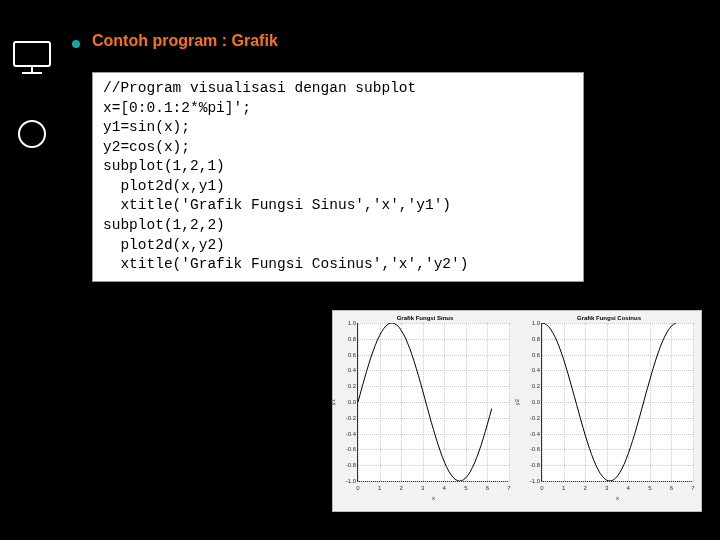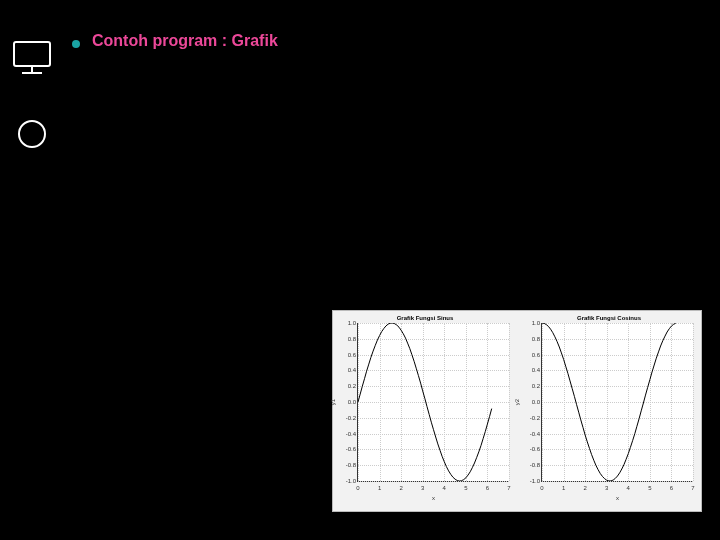--- a/index.html
+++ b/index.html
@@ -27,21 +27,21 @@
     top: 40px;
     width: 8px;
     height: 8px;
     background: #1aa3a3;
     border-radius: 50%;
   }
   .title {
     position: absolute;
     left: 92px;
     top: 32px;
-    color: #ec4899;
+    color: #f97316;
     font-size: 16px;
     font-weight: bold;
   }
   .code-box {
     position: absolute;
     left: 92px;
     top: 72px;
     width: 470px;
     background: #fff;
     border: 1px solid #999;
@@ -158,20 +158,30 @@
   <span class="circle-icon">
     <svg width="32" height="32" viewBox="0 0 32 32">
       <circle cx="16" cy="16" r="13" fill="none" stroke="#fff" stroke-width="2"></circle>
     </svg>
   </span>
 
   <span class="bullet"></span>
 
   <div class="title">Contoh program : Grafik</div>
 
+  <div class="code-box">//Program visualisasi dengan subplot
+x=[0:0.1:2*%pi]';
+y1=sin(x);
+y2=cos(x);
+subplot(1,2,1)
+  plot2d(x,y1)
+  xtitle('Grafik Fungsi Sinus','x','y1')
+subplot(1,2,2)
+  plot2d(x,y2)
+  xtitle('Grafik Fungsi Cosinus','x','y2')</div>
 
   <div class="chart-area">
     <div class="subplot">
       <div class="subplot-title">Grafik Fungsi Sinus</div>
       <div class="plot-region" id="plot0">
         <span class="ylabel">y1</span>
         <span class="xlabel">x</span>
       <div class="gridline-h" style="top: 158px;"></div>
           <div class="ytick" style="top: 158px;">-1.0</div>
           <div class="gridline-h" style="top: 142.2px;"></div>

